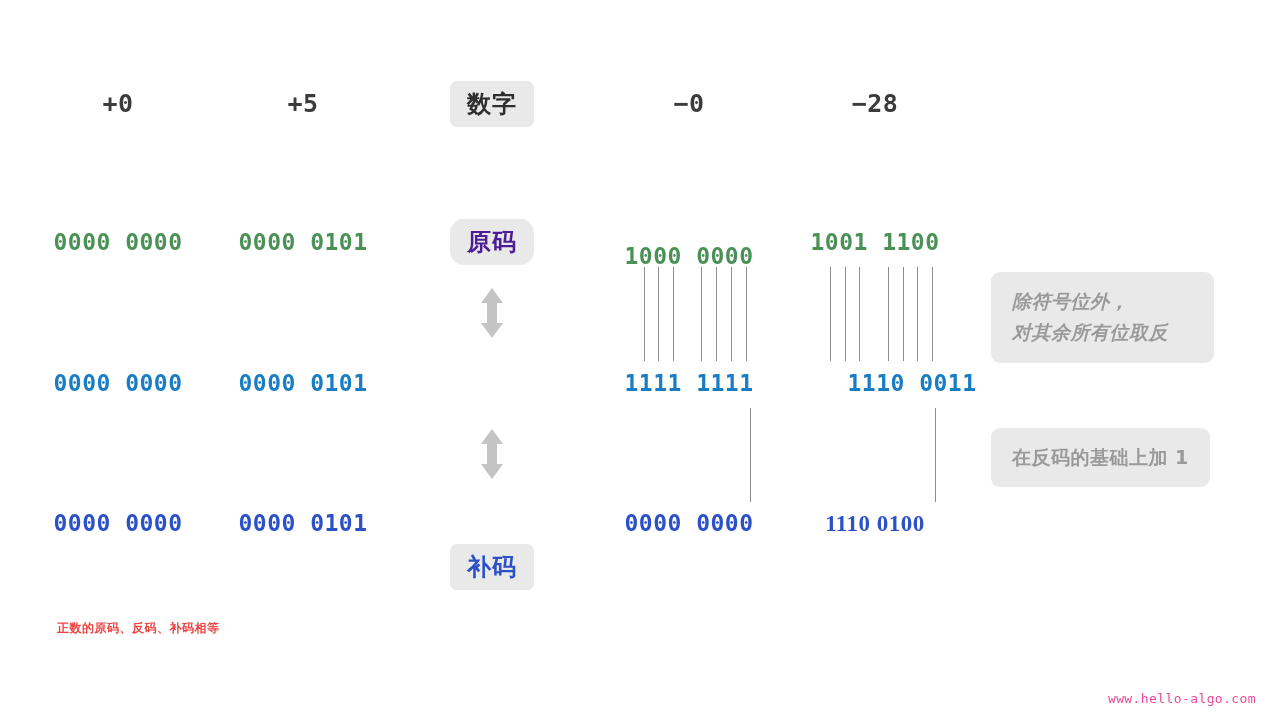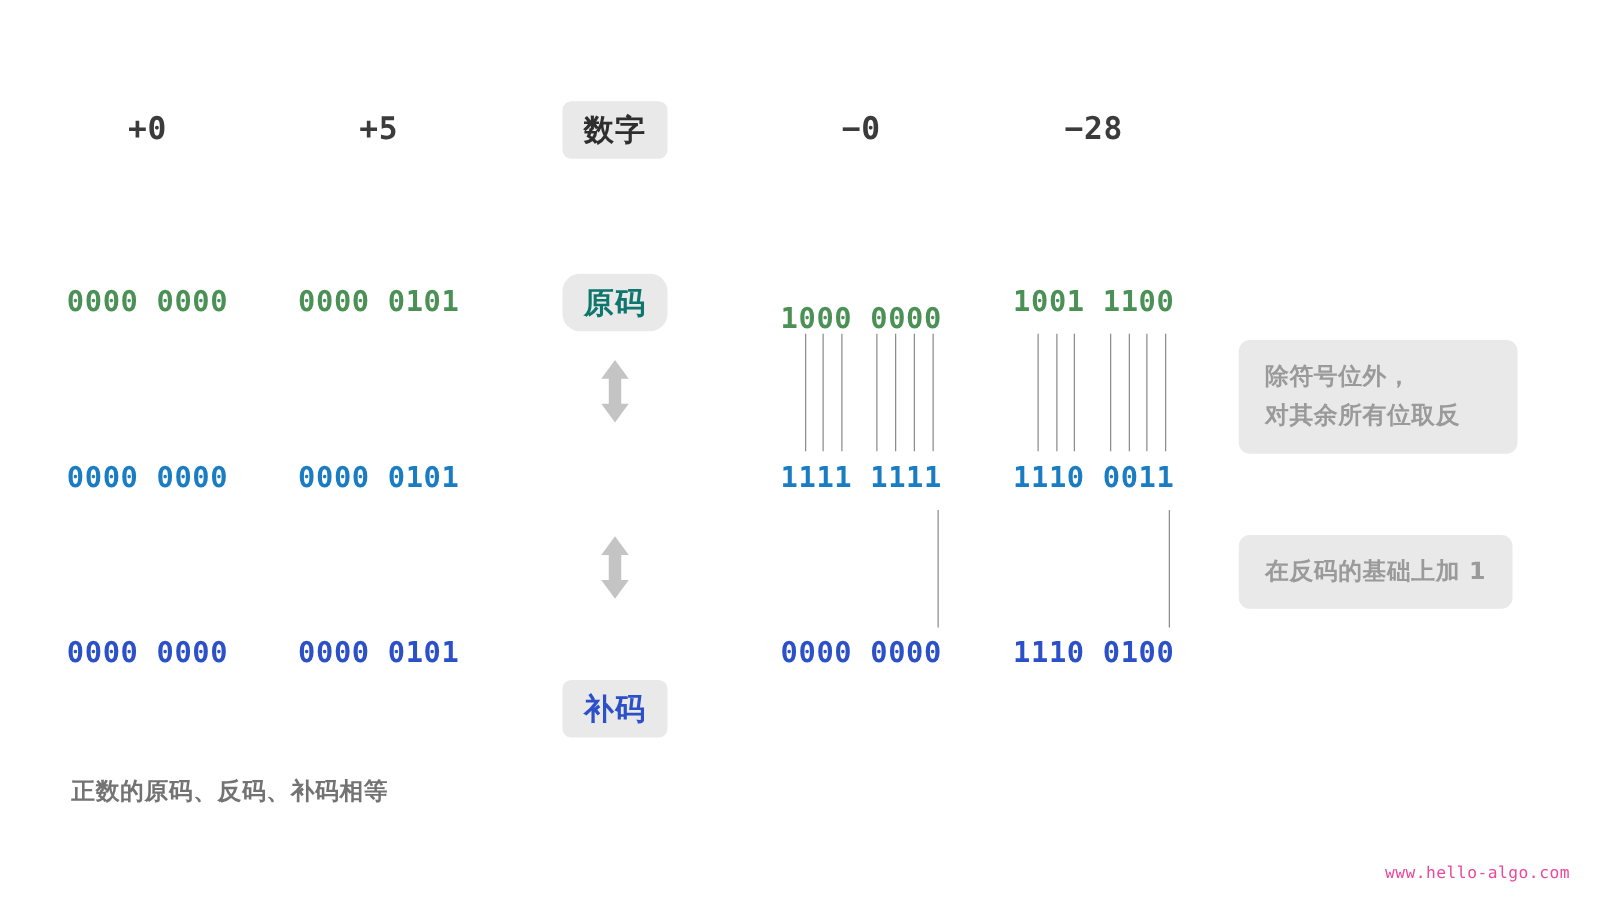--- a/index.html
+++ b/index.html
@@ -56,21 +56,21 @@
     background: #e9e9e9;
     border-radius: 7px;
     padding: 11px 17px;
     font-size: 24px;
     font-weight: 700;
     line-height: 1;
     white-space: nowrap;
     letter-spacing: 1px;
   }
   .chip.head { color: #2e2e2e; }
-  .chip.orig { color: #0f766e; border-radius: 14px; }
+  .chip.orig { color: #4c1d95; border-radius: 14px; }
   .chip.ones { color: #1a7dc4; }
   .chip.twos { color: #2b50c8; margin-top: 44px; }
 
   
   .arrow {
     position: absolute;
     transform: translate(-50%, -50%);
     width: 32px;
     height: 52px;
   }
@@ -92,22 +92,22 @@
     font-weight: 700;
     line-height: 1.65;
     padding: 14px 21px;
     white-space: pre-line;
     letter-spacing: 0.5px;
   }
 
   
   .caption {
     position: absolute;
-    color: #737373;
-    font-size: 19px;
+    color: #ef4444;
+    font-size: 12px;
     font-weight: 700;
     white-space: nowrap;
     letter-spacing: 0.5px;
   }
 
   
   .watermark {
     position: absolute;
     right: 24px;
     bottom: 14px;
@@ -162,40 +162,40 @@
     <path d="M16 1 L27 16 L21 16 L21 36 L27 36 L16 51 L5 36 L11 36 L11 16 L5 16 Z" fill="#c4c4c4"></path>
   </svg>
 
   <div class="cell bits ones" style="left:118px; top:383px;">0000 0000</div>
 
   <div class="cell bits ones" style="left:303px; top:383px;">0000 0101</div>
 
 
   <div class="cell bits ones" style="left:689px; top:383px;">1111 1111</div>
 
-  <div class="cell bits ones" style="left:875px; top:383px;">1110 0011</div>
+  <div class="cell bits ones" style="left:912px; top:383px;">1110 0011</div>
 
   <div class="conn" style="left:750px; top:408px; height:94px;"></div>
   <div class="conn" style="left:935px; top:408px; height:94px;"></div>
 
   <svg class="arrow" style="left:492px; top:454px;" viewBox="0 0 32 52">
     <path d="M16 1 L27 16 L21 16 L21 36 L27 36 L16 51 L5 36 L11 36 L11 16 L5 16 Z" fill="#c4c4c4"></path>
   </svg>
 
   <div class="cell bits twos" style="left:118px; top:523px;">0000 0000</div>
 
   <div class="cell bits twos" style="left:303px; top:523px;">0000 0101</div>
 
   <div class="chip twos" style="left:492px; top:523px;">补码</div>
 
   <div class="cell bits twos" style="left:689px; top:523px;">0000 0000</div>
 
-  <div class="cell bits twos" style="left:875px; top:523px;">1110 0100</div>
-
-  <div class="note" style="left:991px; top:272px; width:181px;">除符号位外，
+  <div class="cell bits twos" style="left:875px; top:523px;font-family:Liberation Serif, serif;">1110 0100</div>
+
+  <div class="note" style="left:991px; top:272px; width:181px;font-style:italic;">除符号位外，
 对其余所有位取反</div>
 
   <div class="note" style="left:991px; top:428px;">在反码的基础上加  1</div>
 
   <div class="caption" style="left:57px; top:620px;">正数的原码、反码、补码相等</div>
 
 
   <div class="watermark">www.hello-algo.com</div>
 
 </div>

